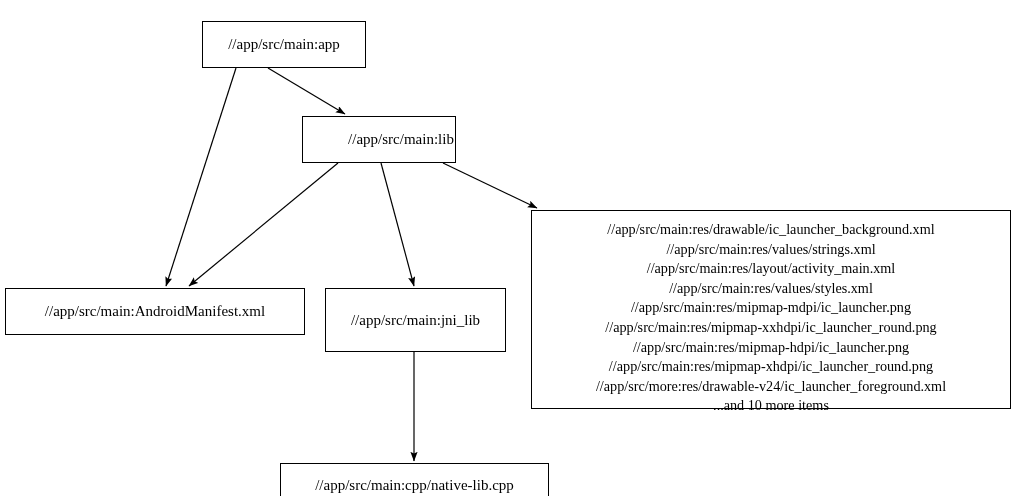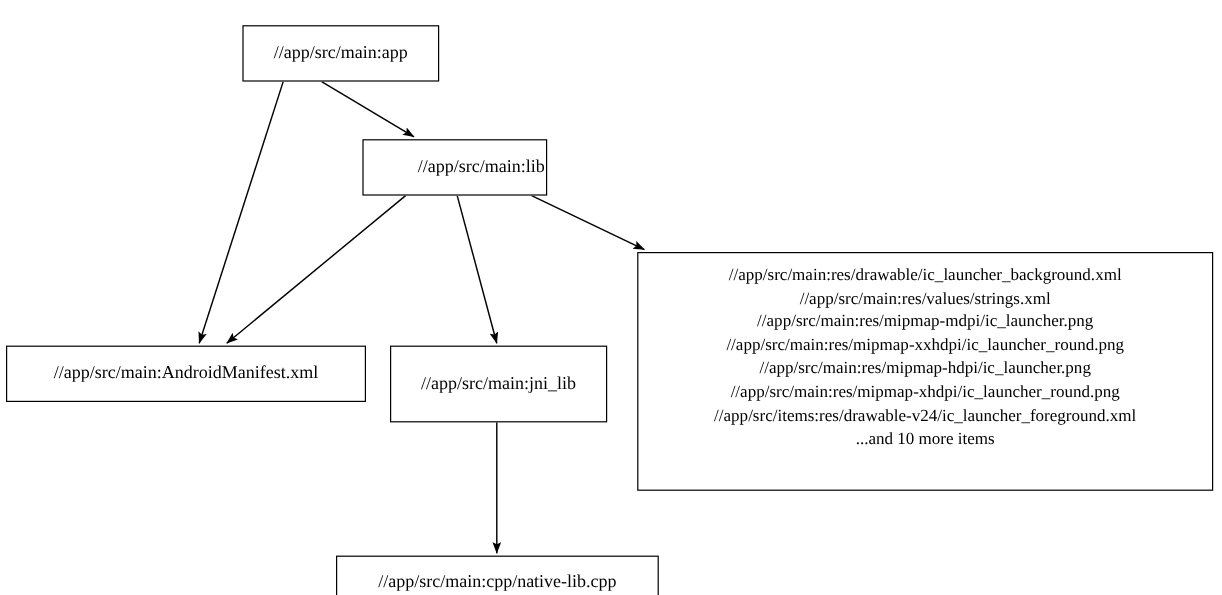--- a/index.html
+++ b/index.html
@@ -72,23 +72,25 @@
 
   <div class="node" id="n-lib" style="left:302px;top:100px;width:154px;height:47px;padding-left:44px;">//app/src/main:lib</div>
 
   <div class="node" id="n-manifest" style="left:5px;top:272px;width:300px;height:47px;">//app/src/main:AndroidManifest.xml</div>
 
   <div class="node" id="n-jni" style="left:325px;top:272px;width:181px;height:64px;">//app/src/main:jni_lib</div>
 
   <div class="node multiline" id="n-res" style="left:531px;top:194px;width:480px;height:199px;">
     <span class="ln">//app/src/main:res/drawable/ic_launcher_background.xml</span>
     <span class="ln">//app/src/main:res/values/strings.xml</span>
+    <span class="ln">//app/src/main:res/layout/activity_main.xml</span>
+    <span class="ln">//app/src/main:res/values/styles.xml</span>
     <span class="ln">//app/src/main:res/mipmap-mdpi/ic_launcher.png</span>
     <span class="ln">//app/src/main:res/mipmap-xxhdpi/ic_launcher_round.png</span>
     <span class="ln">//app/src/main:res/mipmap-hdpi/ic_launcher.png</span>
     <span class="ln">//app/src/main:res/mipmap-xhdpi/ic_launcher_round.png</span>
-    <span class="ln">//app/src/items:res/drawable-v24/ic_launcher_foreground.xml</span>
+    <span class="ln">//app/src/more:res/drawable-v24/ic_launcher_foreground.xml</span>
     <span class="ln">...and 10 more items</span>
   </div>
 
   <div class="node" id="n-native" style="left:280px;top:447px;width:269px;height:45px;">//app/src/main:cpp/native-lib.cpp</div>
 
 </div>
 
 </body></html>

